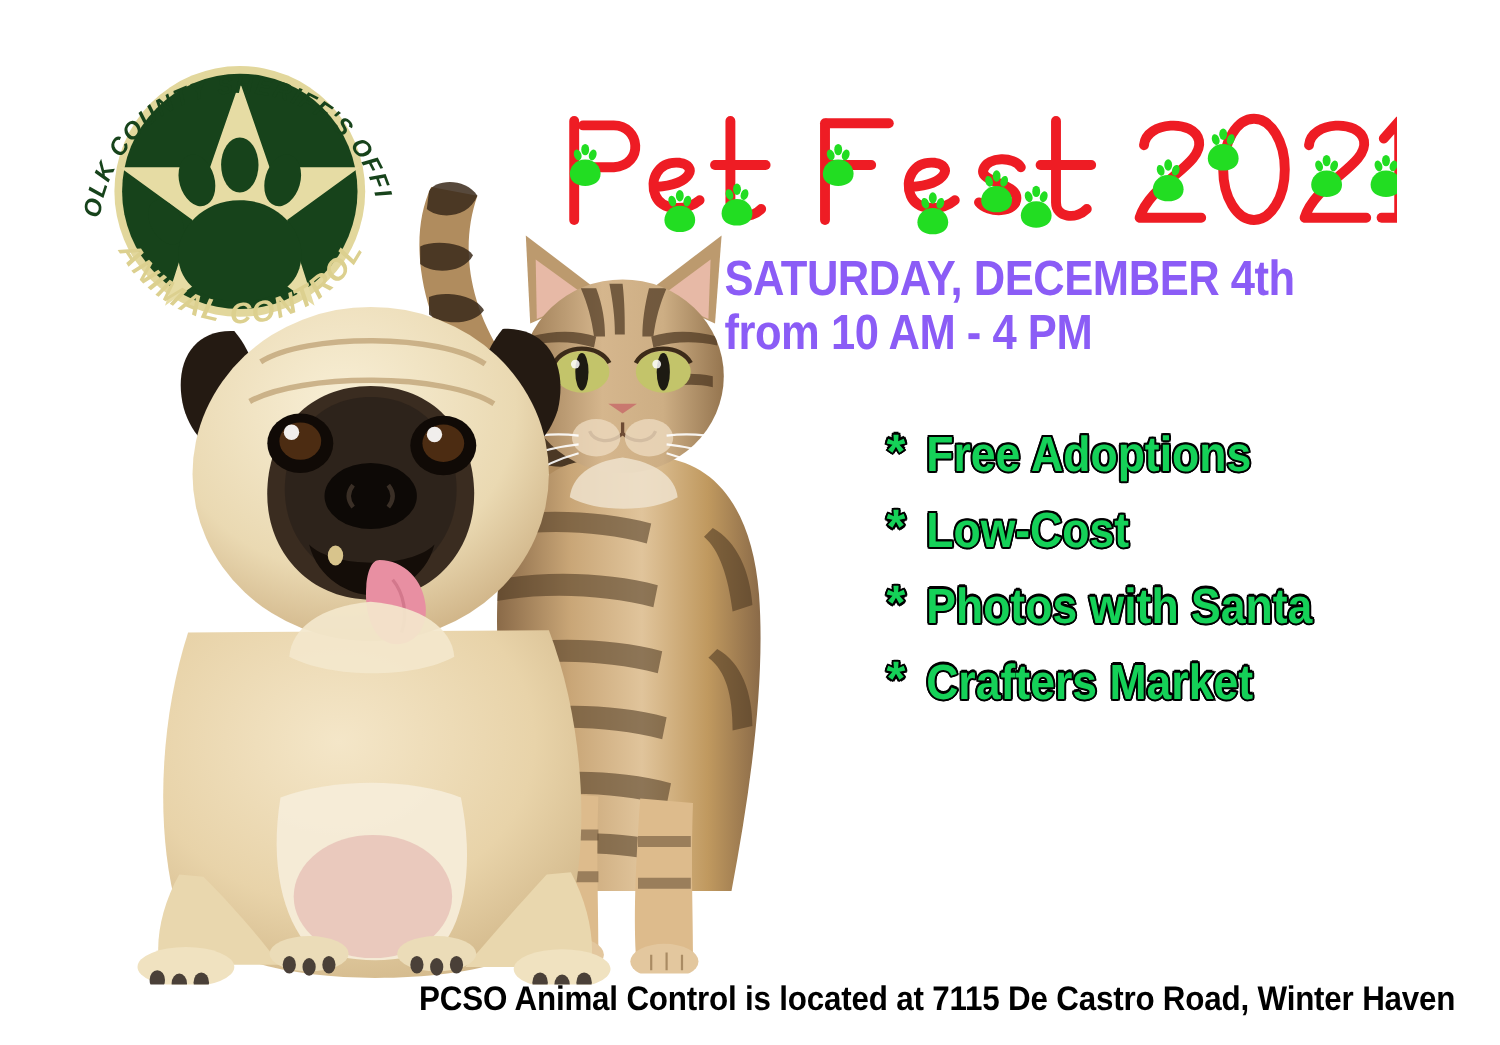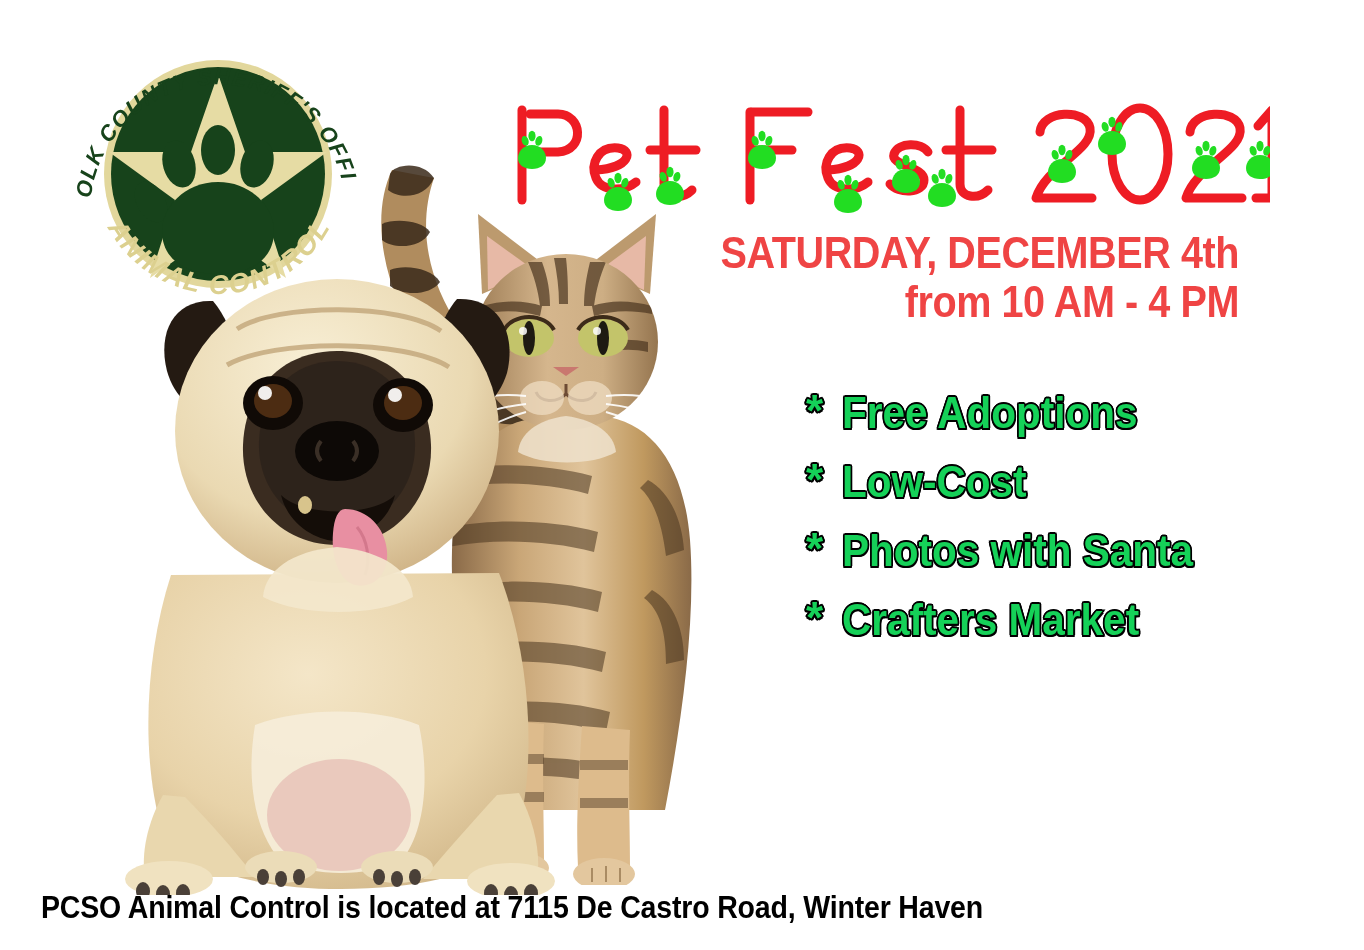--- a/index.html
+++ b/index.html
@@ -15,22 +15,22 @@
   
   #pug-photo{position:absolute;left:105px;top:255px;width:470px;height:640px;}
   #cat-photo{position:absolute;left:330px;top:120px;width:510px;height:765px;}
   #pug-photo svg,#cat-photo svg{display:block;width:100%;height:100%;}
 
   
   #title-wrap{position:absolute;left:500px;top:88px;width:770px;height:135px;}
   #title-wrap svg{display:block;width:770px;height:135px;}
 
   
-  #date-block{position:absolute;left:609px;top:228px;width:630px;
-              text-align:right;color:#ef4444;}
+  #date-block{position:absolute;left:583px;top:228px;width:630px;
+              color:#8b5cf6;}
   .date-line{font-weight:bold;font-size:45px;line-height:49px;
              letter-spacing:-0.5px;white-space:nowrap;
              transform:scaleX(0.88);transform-origin:right center;}
 
   
   #feature-list{position:absolute;left:806px;top:390px;width:470px;}
   .feature-row{display:flex;align-items:flex-start;margin-bottom:24px;
                line-height:1.0;}
   .feature-row.sub{margin-top:-6px;}
   .bullet,.feat-label{
@@ -42,21 +42,21 @@
          1.5px -1.5px 0 #000, -1.5px -1.5px 0 #000;
   }
   .bullet{font-size:44px;width:36px;flex:0 0 36px;line-height:0.95;}
   .feat-label{font-size:45px;white-space:nowrap;
               transform:scaleX(0.90);transform-origin:left center;}
   .feature-row.indent .bullet{visibility:hidden;}
   .feature-row.indent .feat-label{margin-left:26px;}
 
   
   #footer-note{position:absolute;left:0;top:890px;width:1364px;
-               text-align:left;color:#000000;
+               text-align:right;color:#000000;
                font-weight:bold;font-size:31px;letter-spacing:-0.2px;}
   #footer-note span{display:inline-block;transform:scaleX(0.92);}
 </style>
 </head>
 <body>
 
 <div id="flyer">
 
   <div id="logo-badge">
     <svg viewBox="0 0 300 290" xmlns="http://www.w3.org/2000/svg">

